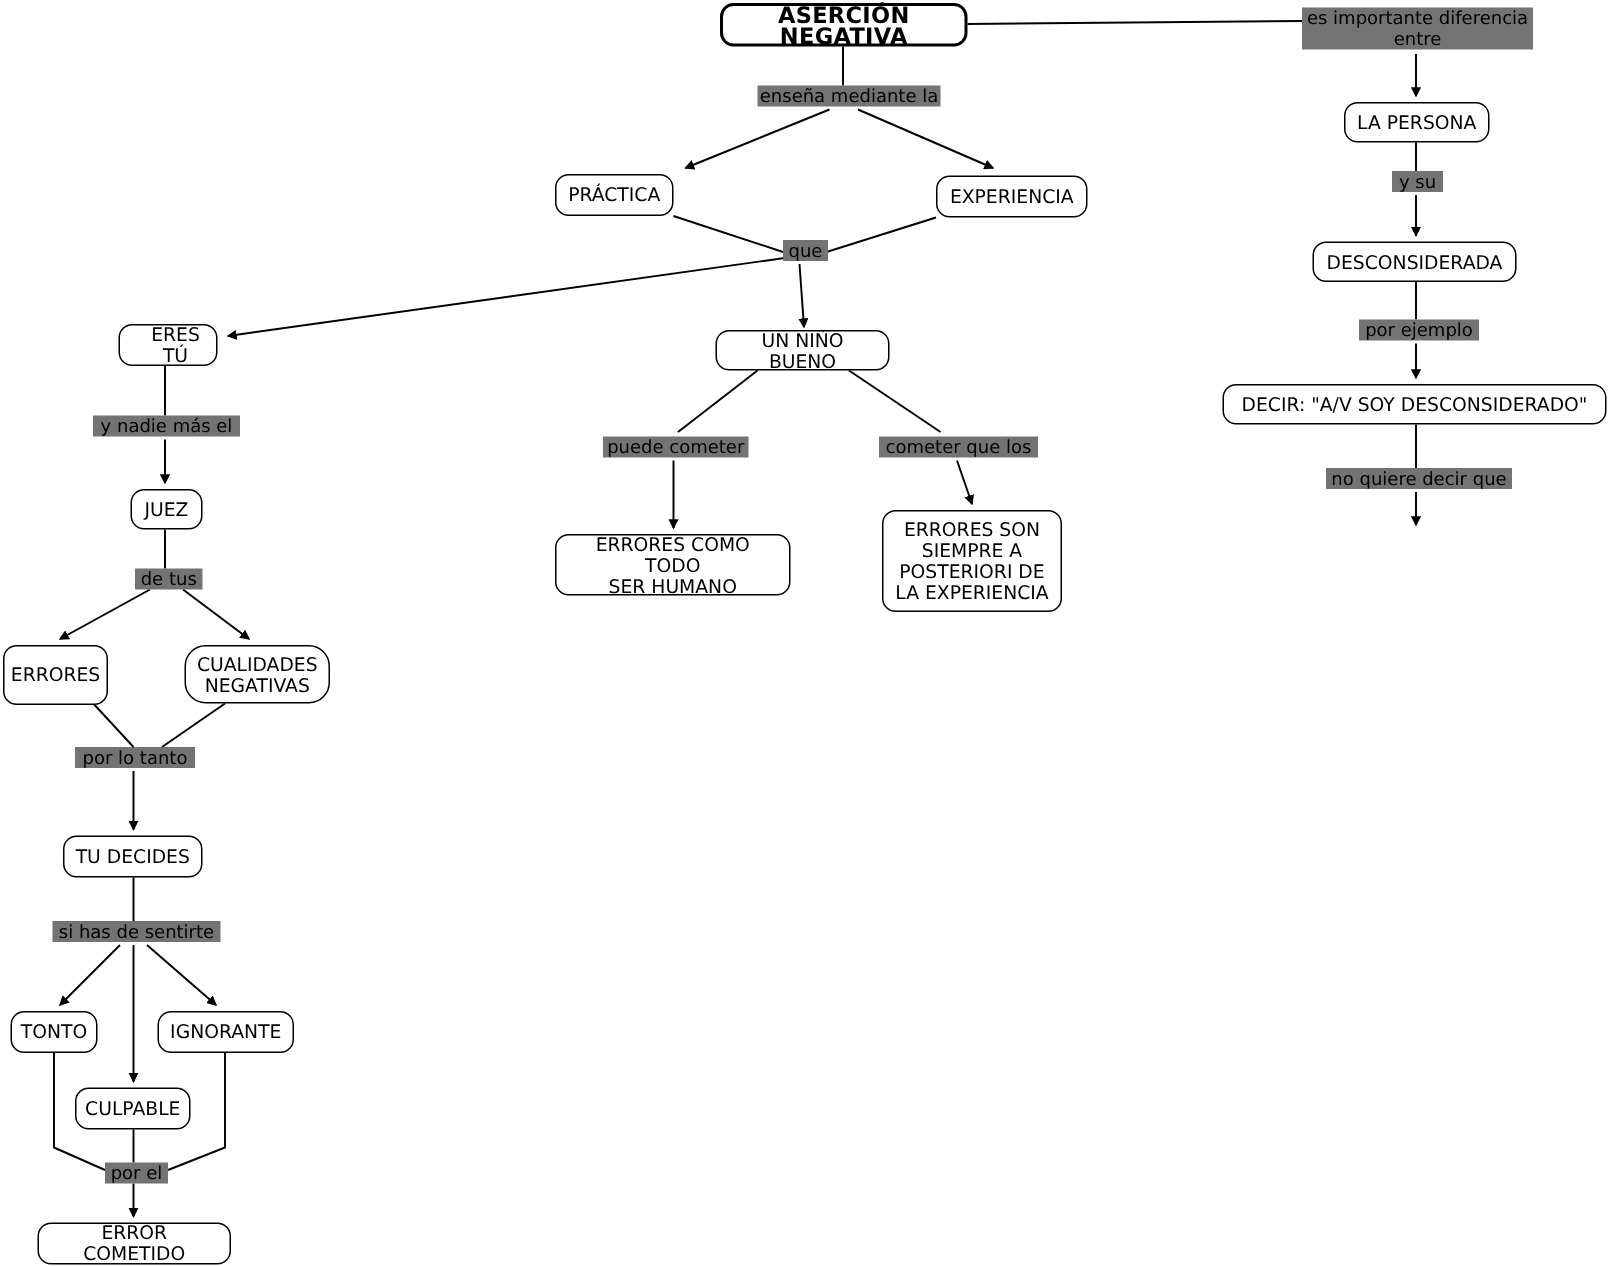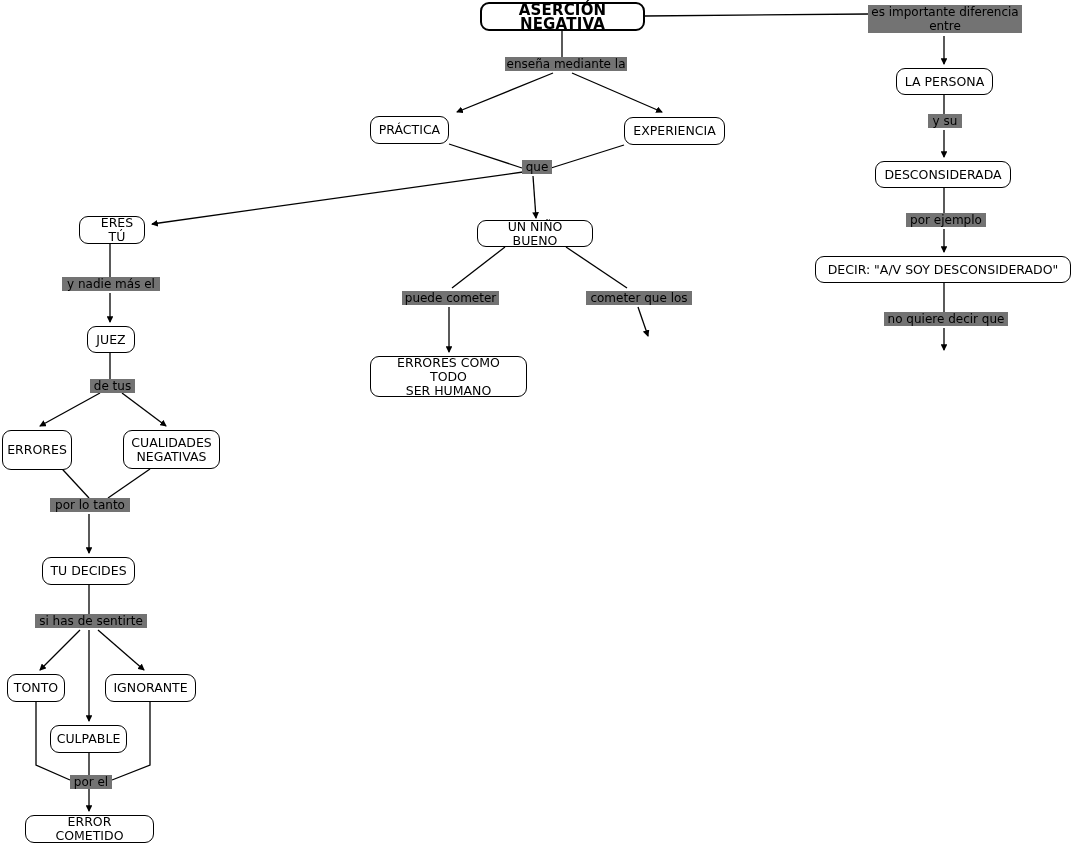--- a/index.html
+++ b/index.html
@@ -165,26 +165,32 @@
 
   <div class="node" style="left:87px; top:326px; width:48px; height:27px;">
     <span>JUEZ</span>
   </div>
 
   <div class="node" style="left:370px; top:356px; width:157px; height:41px;">
     <span>ERRORES COMO TODO
 SER HUMANO</span>
   </div>
 
+  <div class="node" style="left:588px; top:340px; width:120px; height:68px;">
+    <span>ERRORES SON
+SIEMPRE A
+POSTERIORI DE
+LA EXPERIENCIA</span>
+  </div>
 
   <div class="node" style="left:2px; top:430px; width:70px; height:40px;">
     <span>ERRORES</span>
   </div>
 
-  <div class="node" style="left:123px; top:430px; width:97px; height:39px;">
+  <div class="node" style="left:123px; top:430px; width:97px; height:39px;border-radius:14px;">
     <span>CUALIDADES
 NEGATIVAS</span>
   </div>
 
   <div class="node" style="left:42px; top:557px; width:93px; height:28px;">
     <span>TU DECIDES</span>
   </div>
 
   <div class="node" style="left:7px; top:674px; width:58px; height:28px;">
     <span>TONTO</span>

